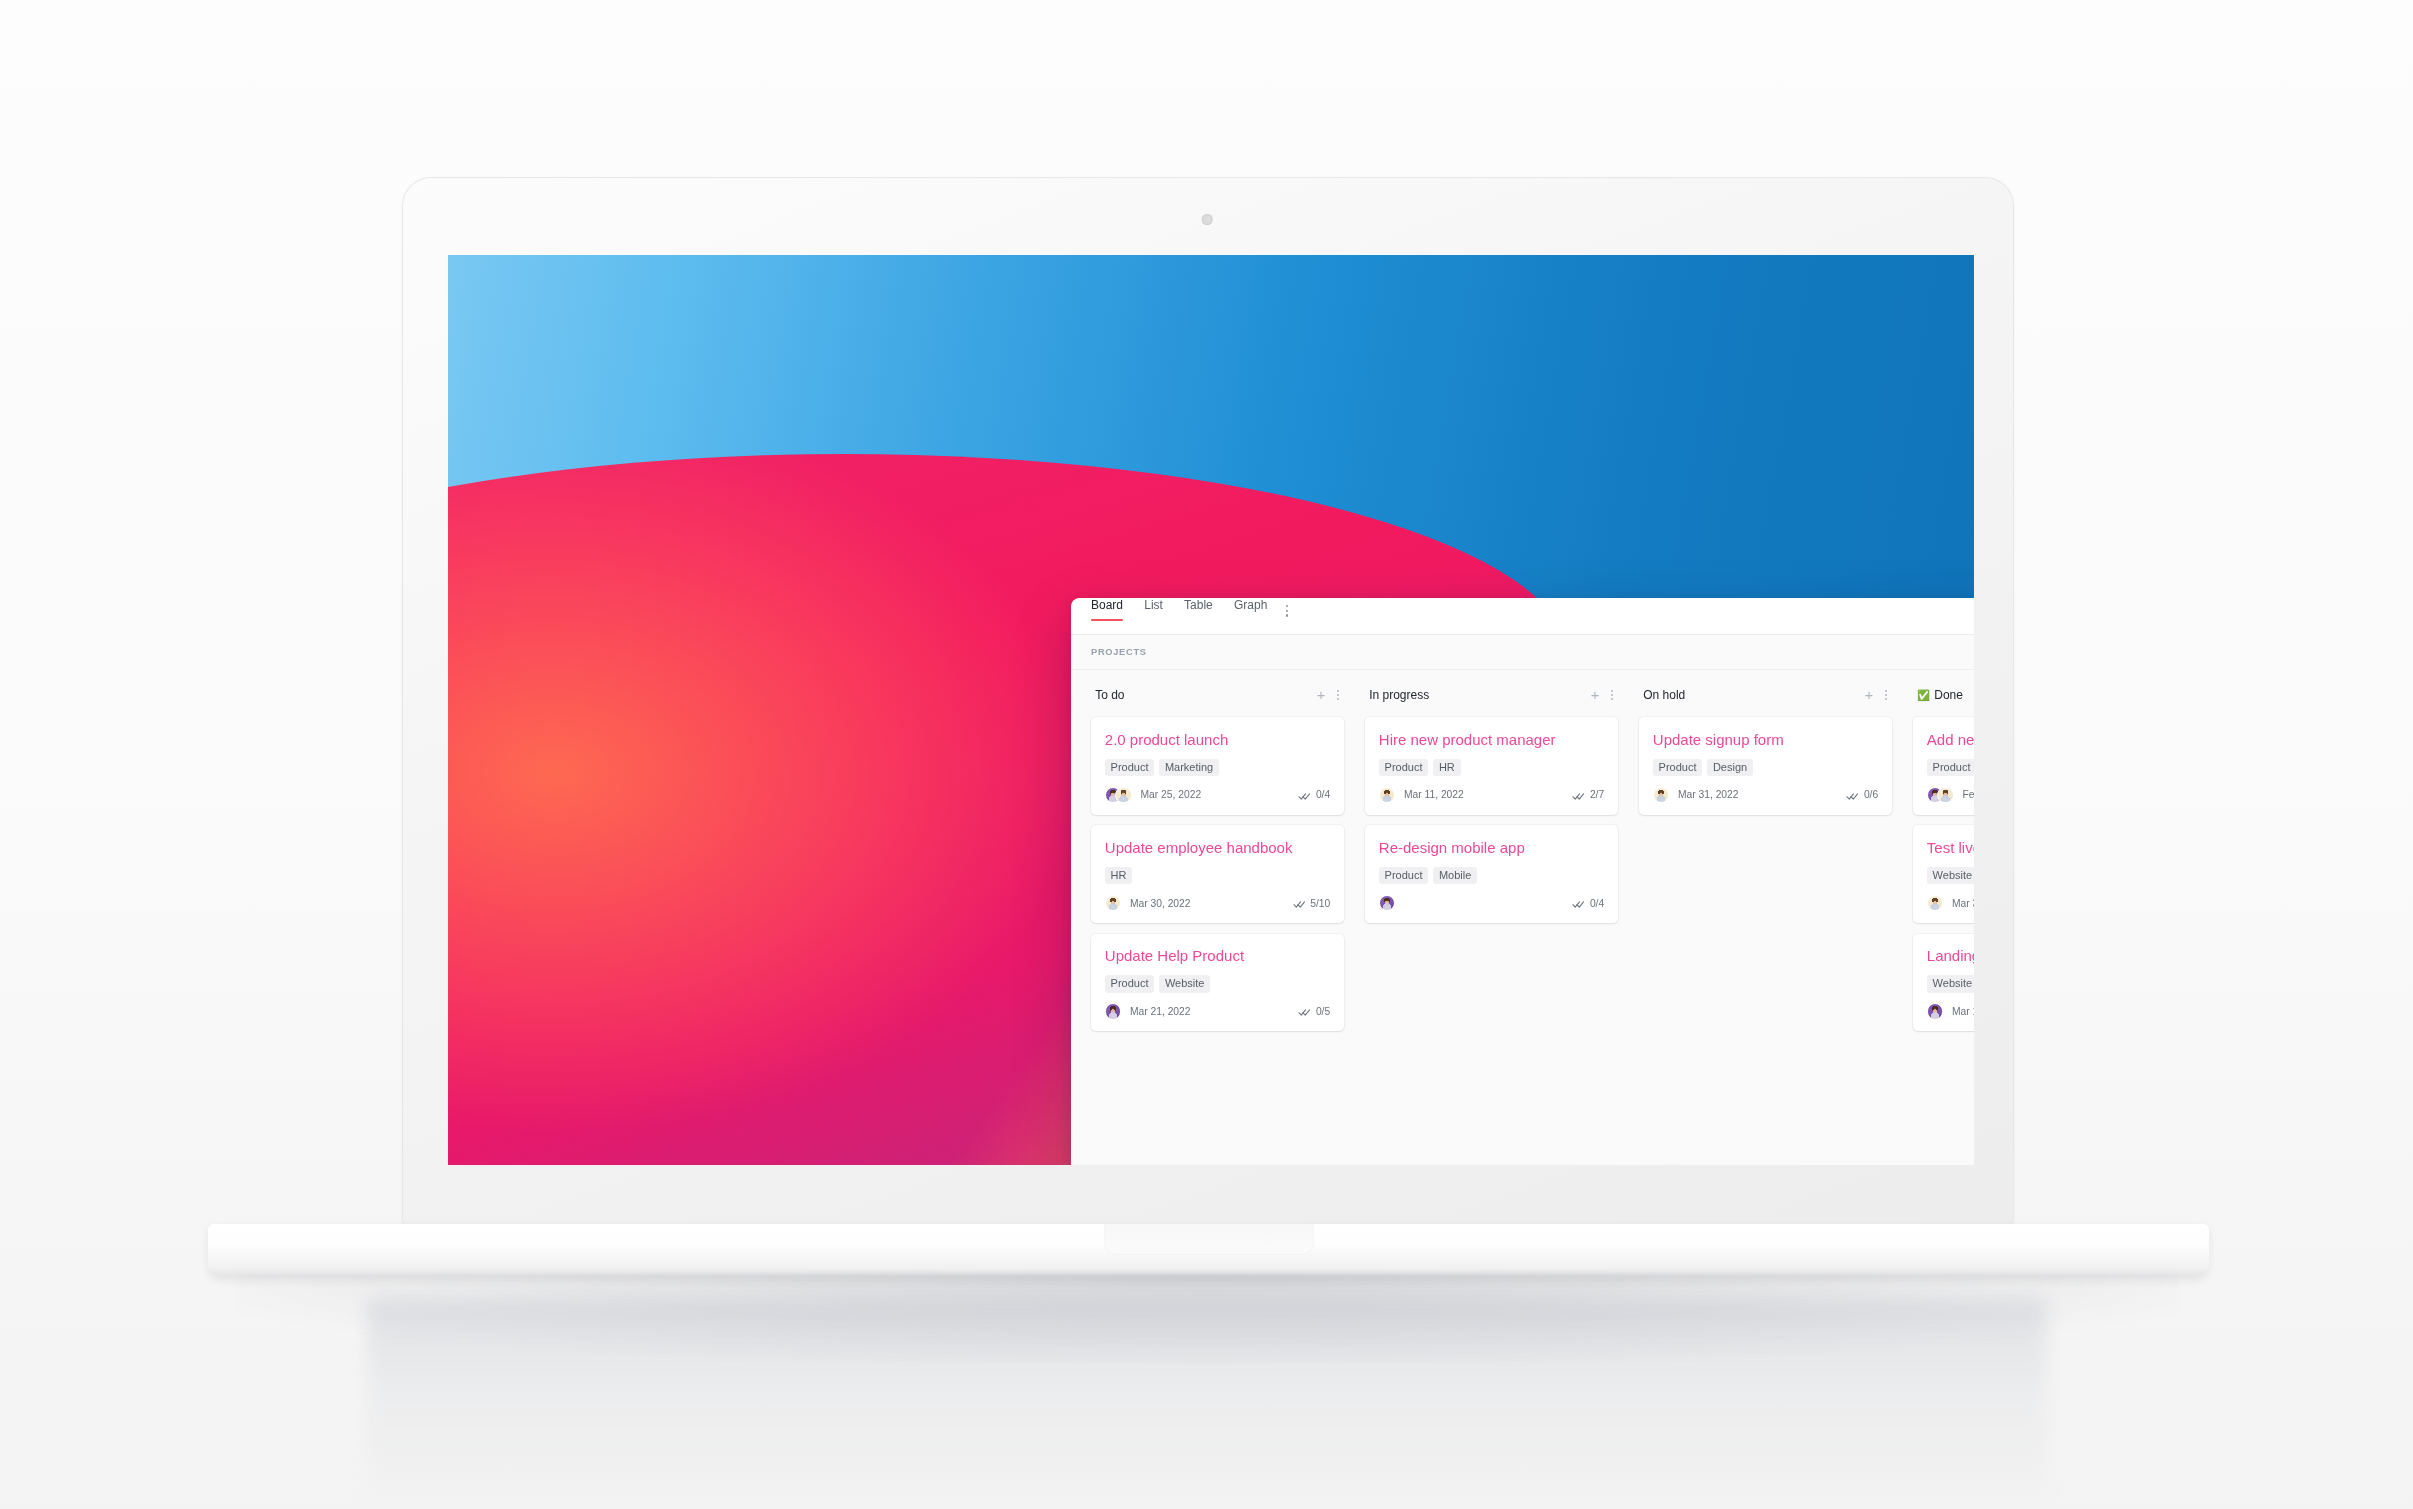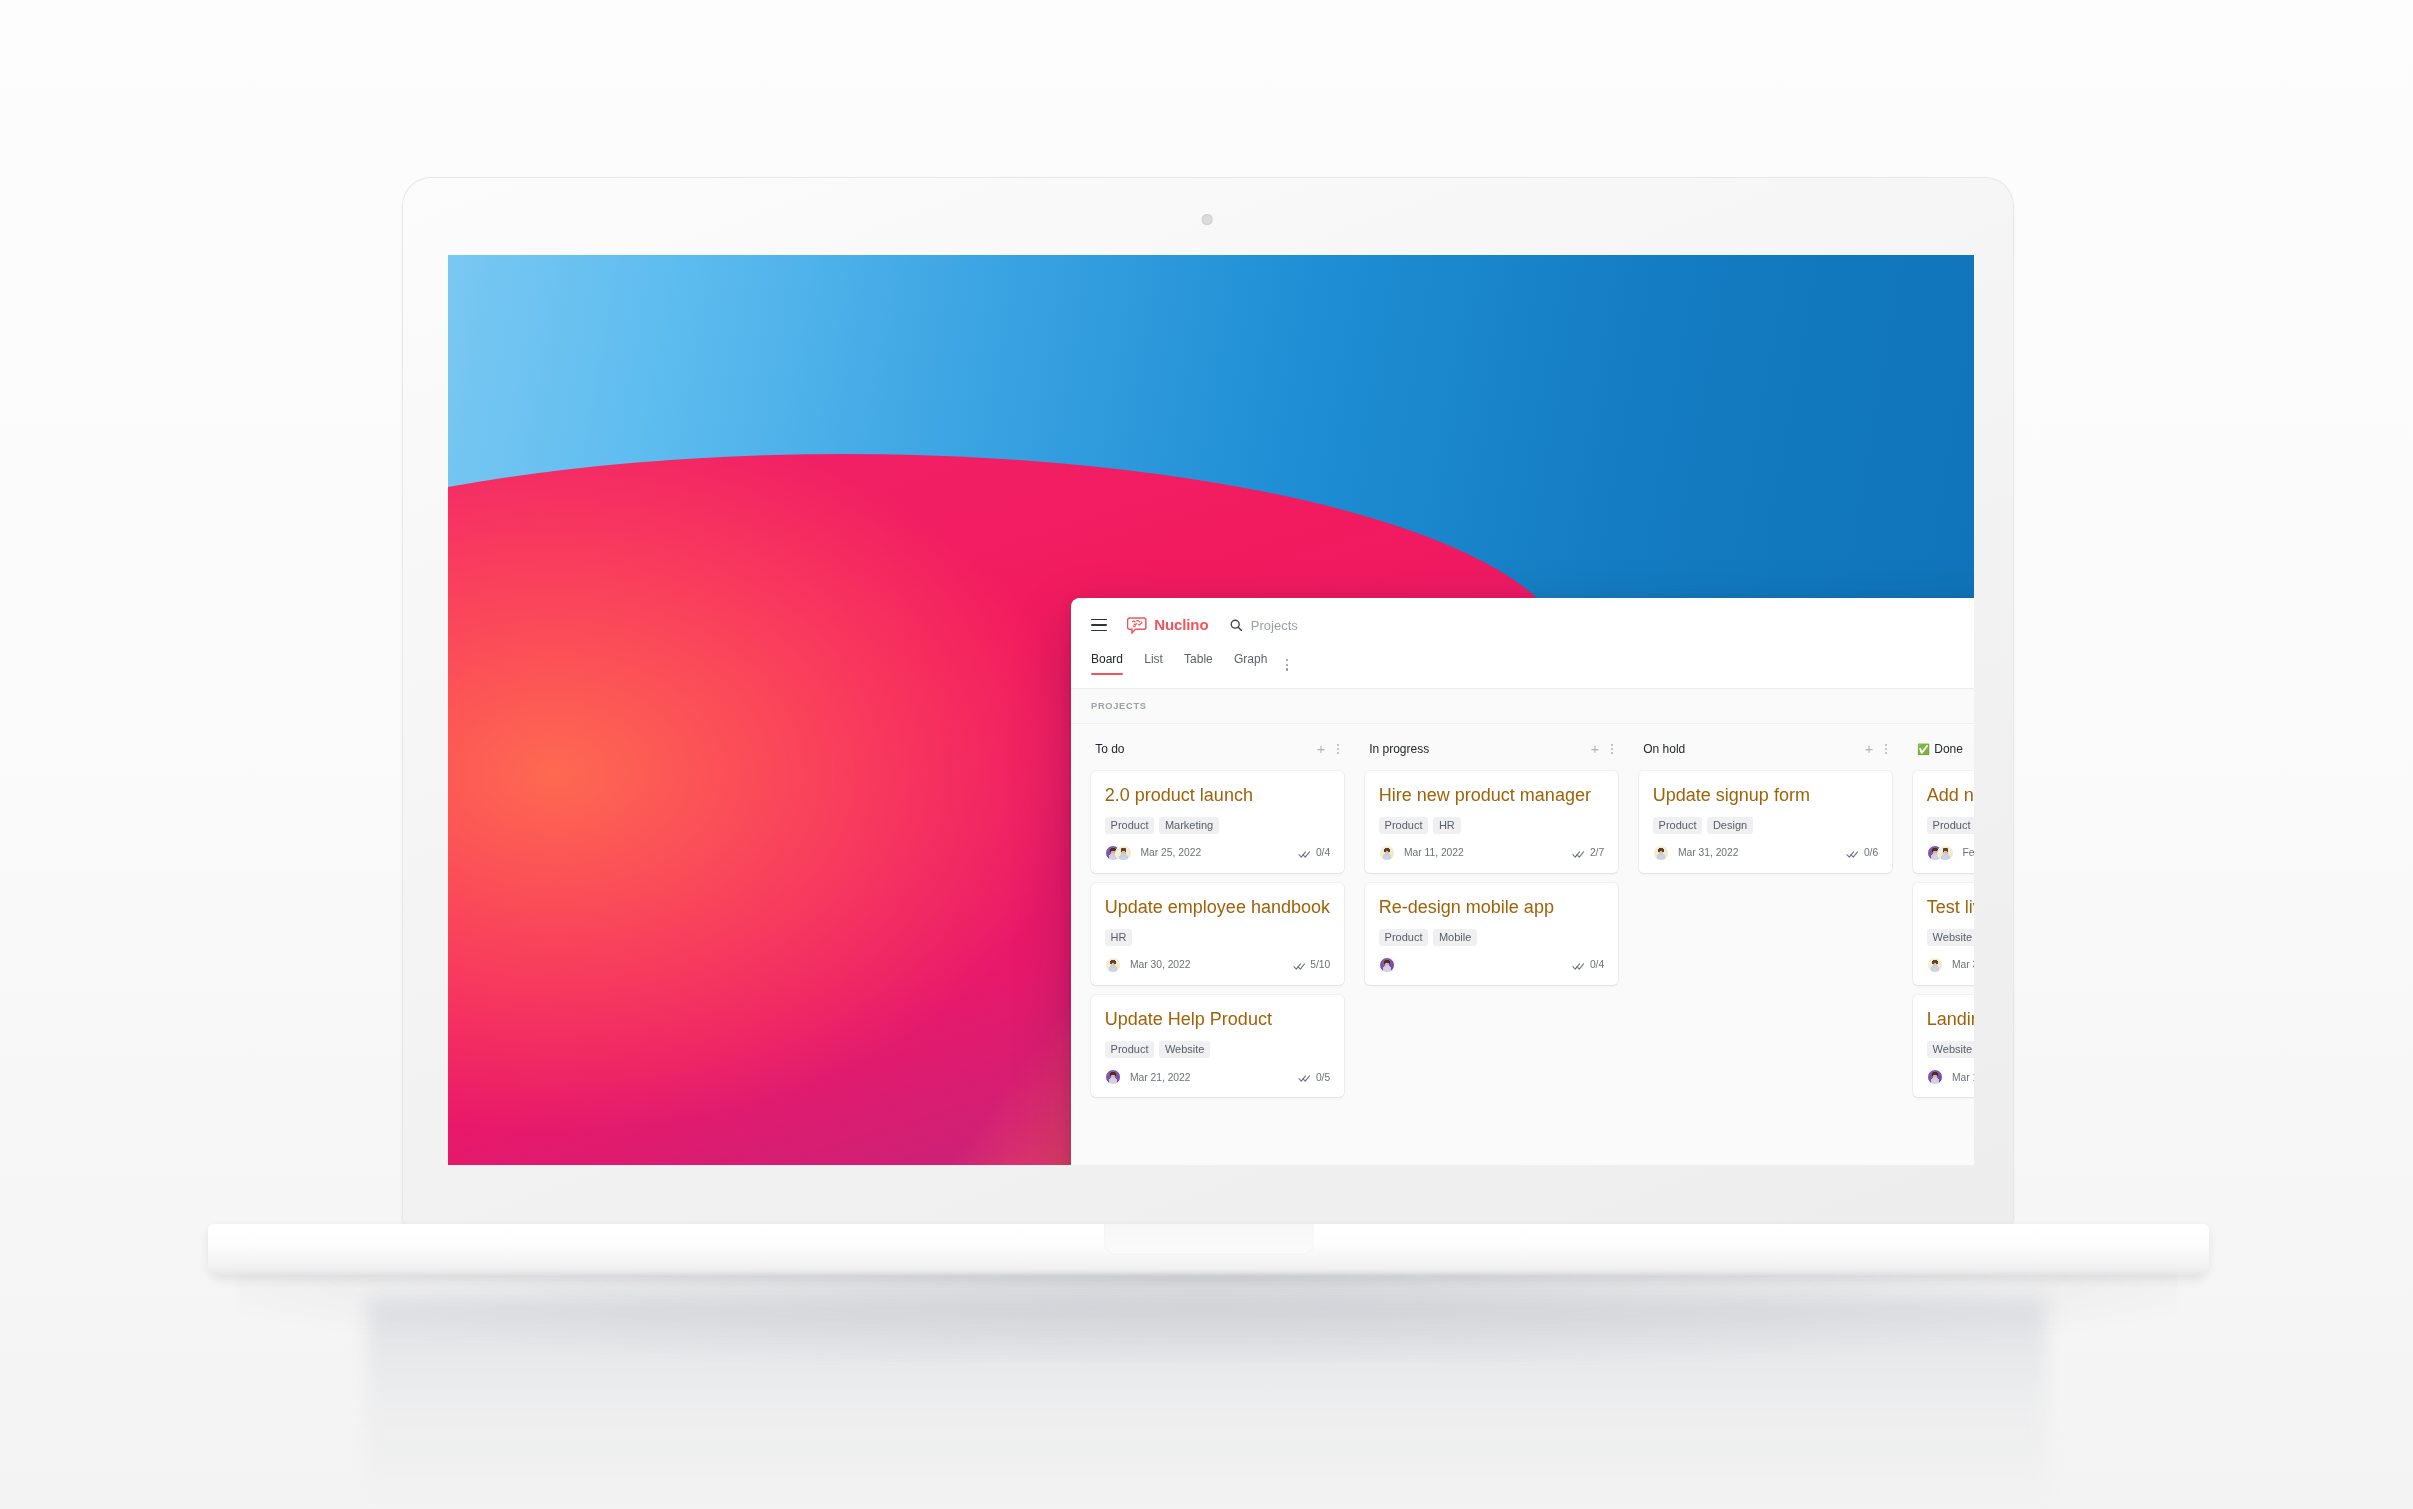--- a/index.html
+++ b/index.html
@@ -214,21 +214,21 @@
 
   
   .card {
     background:#fff;
     border-radius:4.8px;
     padding: 12.6px 13.5px 11.6px 13.5px;
     margin-bottom: 10.6px;
     box-shadow: 0 1px 1.9px rgba(23,28,40,.09), 0 0 0 1px rgba(23,28,40,.035);
     cursor:pointer;
   }
-  .card-title { font-size:18px; color:#a16207; line-height:1.3; margin-bottom:9.7px; }
+  .card-title { font-size:15px; color:#ec4899; line-height:1.3; margin-bottom:9.7px; }
   .tags { display:flex; gap:4.8px; flex-wrap:wrap; margin-bottom:10.6px; }
   .tag {
     font-size:11px; color:#575d66;
     background:#f0f0f2; border-radius:2.9px;
     padding: 2.9px 5.8px 3.4px 5.8px; line-height:1;
   }
   .card-foot { display:flex; align-items:center; }
   .faces { display:flex; align-items:center; margin-right:8.7px; }
   .face {
     width:16.4px; height:16.4px; border-radius:50%;
@@ -305,47 +305,20 @@
       <div class="wp-sky"></div>
       <div class="wp-white-band"></div>
       <div class="wp-orange-band"></div>
       <div class="wp-red-foot"></div>
       <div class="wp-pinkblob"></div>
       <div class="wp-diag"></div>
     </div>
 
     <div class="app-window">
 
-      <div class="app-header">
-
-        <div class="hamburger">
-          <i></i>
-            <i></i>
-            <i></i>
-        </div>
-
-        <div class="brand">
-          <svg class="brand-mark" viewBox="0 0 24 21">
-            <path d="M3 2.4h16.2a2.4 2.4 0 0 1 2.4 2.4v8.1a2.4 2.4 0 0 1-2.4 2.4H9.6l-3.9 4.2v-4.2H3a2.4 2.4 0 0 1-2.4-2.4V4.8A2.4 2.4 0 0 1 3 2.4z" fill="none" stroke="#f2545b" stroke-width="1.7"></path>
-            <path d="M6.2 6.4c1.2-1 2.6-.6 3 .4M11 5.6c1.4-.6 2.8 0 3 1.2M8 9.2c1 .8 2.4.6 3-.4M13 10c1.2.4 2.4-.2 2.6-1.2M7.2 11.4c.8.6 1.8.5 2.4-.2M16 6.6c.8.3 1.2 1.1 1 1.9" fill="none" stroke="#f2545b" stroke-width="1.35" stroke-linecap="round"></path>
-          </svg>
-          <span class="brand-text">Nuclino</span>
-        </div>
-
-        <div class="searchbox">
-          <svg class="search-ico" viewBox="0 0 14 14">
-            <circle cx="5.8" cy="5.8" r="4.4" fill="none" stroke="#3d434b" stroke-width="1.5"></circle>
-            <line x1="9.2" y1="9.2" x2="13" y2="13" stroke="#3d434b" stroke-width="1.6" stroke-linecap="round"></line>
-          </svg>
-          <span class="search-ph">Projects</span>
-        </div>
-
-        <div class="hdr-spacer"></div>
-
-      </div>
 
       <div class="tabbar">
         <div class="tab active"><span>Board</span></div>
         <div class="tab"><span>List</span></div>
         <div class="tab"><span>Table</span></div>
         <div class="tab"><span>Graph</span></div>
         <div class="tab-more">
           <span class="dots-v">
               <i></i>
               <i></i>

